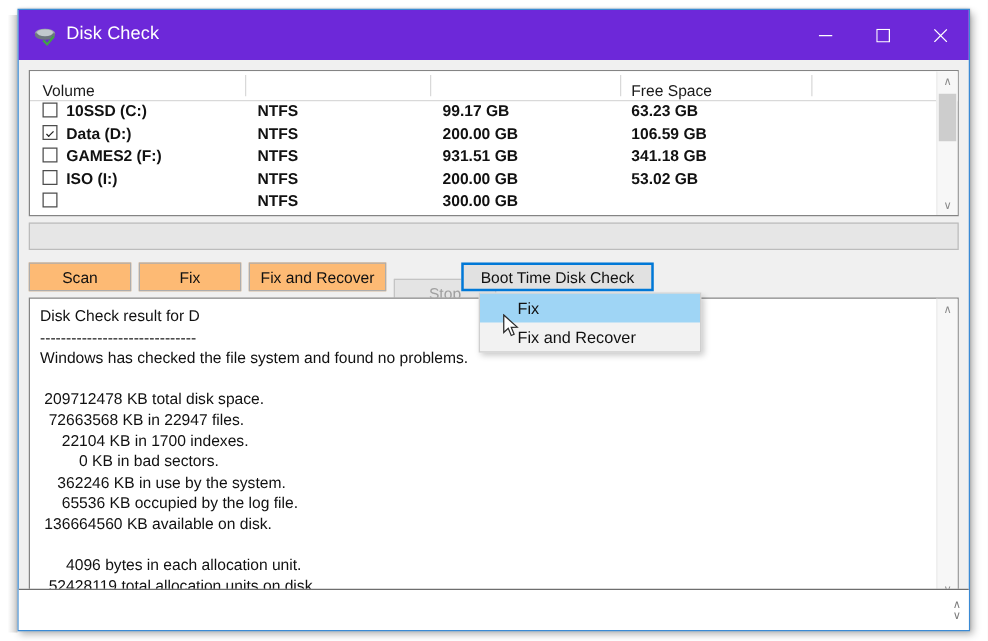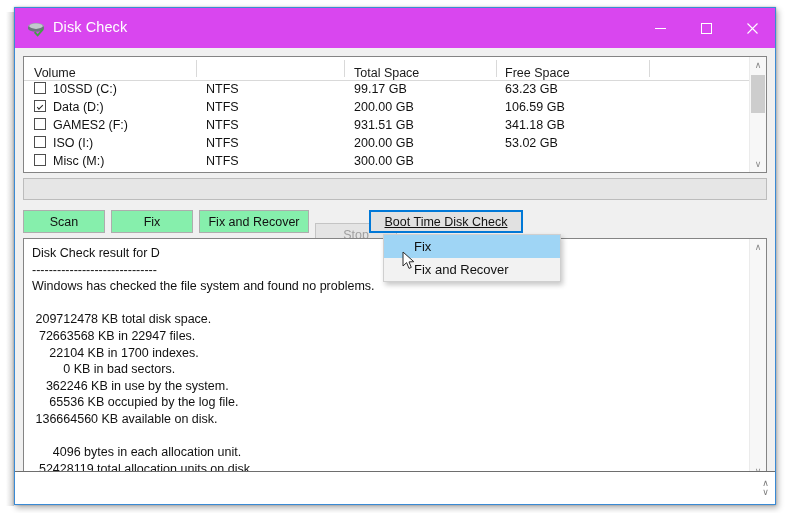--- a/index.html
+++ b/index.html
@@ -14,21 +14,21 @@
     box-shadow:2px 3px 6px rgba(0,0,0,.30), 0 0 2px rgba(0,0,0,.25);
   }
   #shadow-left{
     position:absolute;left:6px;top:12px;width:8px;height:494px;
     background:linear-gradient(to right,rgba(0,0,0,0) 0%,rgba(0,0,0,.10) 60%,rgba(0,0,0,.18) 100%);
   }
 
   
   #title-bar{
     position:absolute;left:0;top:0;width:760px;height:40px;
-    background:#d946ef;
+    background:#6d28d9;
     color:#ffffff;
   }
   #title-icon{position:absolute;left:12px;top:11px;width:18px;height:18px;}
   #title-text{
     position:absolute;left:38px;top:11px;
     font-size:14.5px;letter-spacing:.1px;color:#ffffff;
     white-space:nowrap;
   }
   .winbtn{
     position:absolute;top:0;width:46px;height:40px;
@@ -48,21 +48,21 @@
     background:#ffffff;border-bottom:1px solid #d9d9d9;
   }
   .hdr-cell{
     position:absolute;top:0;height:23px;
     font-size:12.5px;color:#1a1a1a;
     display:flex;align-items:flex-end;
     box-sizing:border-box;
   }
   .hdr-sep{position:absolute;top:3px;width:1px;height:17px;background:#d9d9d9;}
   #rows{position:absolute;left:0;top:23px;right:16px;bottom:0;overflow:hidden;}
-  .vrow{position:relative;height:18px;}
+  .vrow{position:relative;height:18px;font-weight:bold;}
   .vcell{position:absolute;top:0;height:18px;font-size:12.5px;color:#111;
          display:flex;align-items:center;white-space:nowrap;}
   .cbx{
     position:absolute;left:10px;top:2px;width:12px;height:12px;
     border:1px solid #4d4d4d;background:#fff;box-sizing:border-box;
   }
   .cbx.checked::after{
     content:"";position:absolute;left:2px;top:4px;width:5px;height:2px;
     border-left:1.6px solid #222;border-bottom:1.6px solid #222;
     transform:rotate(-45deg);
@@ -84,27 +84,27 @@
 
   
   #progress-bar{
     position:absolute;left:8px;top:170px;width:744px;height:22px;
     background:#e6e6e6;border:1px solid #bcbcbc;box-sizing:border-box;
   }
 
   
   .btn{
     position:absolute;top:202px;height:23px;
-    background:#86efac;border:1px solid #adadad;box-sizing:border-box;
+    background:#fdba74;border:1px solid #adadad;box-sizing:border-box;
     font-size:12.5px;color:#111;
     display:flex;align-items:center;justify-content:center;
   }
   .btn.disabled{color:#a0a0a0;border-color:#c4c4c4;background:#e4e4e4;}
   .btn.focused{
-    border:2px solid #0078d7;background:#e1e1e1;text-decoration:underline;
+    border:2px solid #0078d7;background:#e1e1e1;
   }
 
   
   #dropdown{
     position:absolute;left:368px;top:226px;width:178px;height:48px;
     background:#f2f2f2;border:1px solid #cfcfcf;box-sizing:border-box;
     box-shadow:2px 3px 5px rgba(0,0,0,.22);
   }
   .mitem{
     position:relative;height:23px;line-height:23px;
@@ -171,23 +171,20 @@
   </div>
 
   <div id="volume-list">
 
     <div id="list-header">
       <div class="hdr-cell" style="left:10px;width:162px;">
           <span>Volume</span>
         </div>
       <div class="hdr-sep" style="left:172px;"></div>
       <div class="hdr-sep" style="left:320px;"></div>
-      <div class="hdr-cell" style="left:330px;width:142px;">
-          <span>Total Space</span>
-        </div>
       <div class="hdr-sep" style="left:472px;"></div>
       <div class="hdr-cell" style="left:481px;width:144px;">
           <span>Free Space</span>
         </div>
       <div class="hdr-sep" style="left:625px;"></div>
       <div class="hdr-cell" style="left:634px;width:90px;">
           <span></span>
         </div>
     </div>
 
@@ -215,21 +212,20 @@
         </div>
         <div class="vrow">
           <span class="cbx"></span>
           <span class="vcell" style="left: 29px; width: 160px;">ISO (I:)</span>
           <span class="vcell" style="left: 182px; width: 140px;">NTFS</span>
           <span class="vcell" style="left: 330px; width: 142px;">200.00 GB</span>
           <span class="vcell" style="left: 481px; width: 144px;">53.02 GB</span>
         </div>
         <div class="vrow">
           <span class="cbx"></span>
-          <span class="vcell" style="left: 29px; width: 160px;">Misc (M:)</span>
           <span class="vcell" style="left: 182px; width: 140px;">NTFS</span>
           <span class="vcell" style="left: 330px; width: 142px;">300.00 GB</span>
         </div>
       </div>
 
     <div class="sbar">
       <div class="sb-arrow sb-up">∧</div>
       <div class="sb-thumb" style="top:18px;height:38px;"></div>
       <div class="sb-arrow sb-down">∨</div>
     </div>

